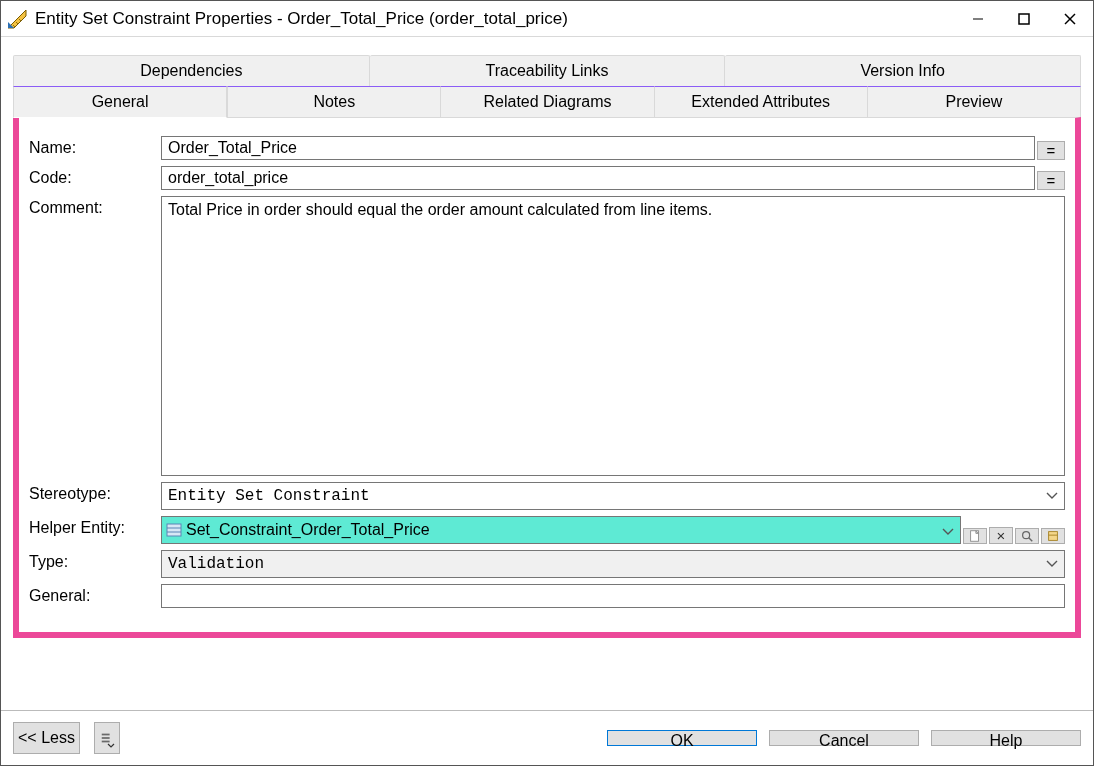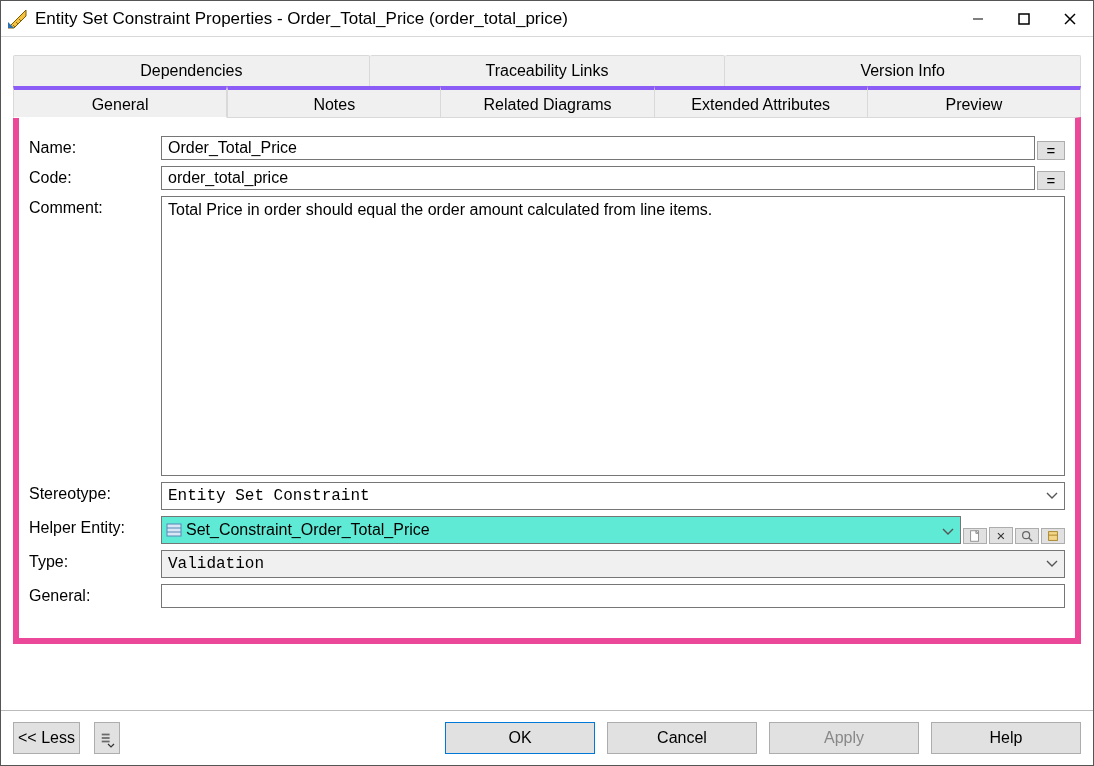--- a/index.html
+++ b/index.html
@@ -81,27 +81,27 @@
   .tabs-row.bottom .tab {
     background: #f0f0f0;
   }
   .tab.active {
     background: #fff;
     border-bottom: 1px solid #fff;
     z-index: 2;
     position: relative;
   }
   .tab + .tab { border-left: none; }
-  .tabs-row.bottom .tab { border-top: 4px solid #8b5cf6; }
+  .tabs-row.bottom .tab { border-top: 1px solid #8b5cf6; }
   .tab-body {
     border: 6px solid #ec4899;
     border-top: 1px solid #d9d9d9;
     margin-top: -1px;
     background: #fff;
-    padding: 18px 10px 30px 10px;
+    padding: 18px 10px 24px 10px;
     position: relative;
   }
   .tab.active + .tab { border-left: 1px solid #d9d9d9; }
 
   
   .form-row {
     display: flex; align-items: flex-start;
     margin-bottom: 6px;
   }
   .form-label {
@@ -170,21 +170,21 @@
   .bottombar {
     height: 54px;
     display: flex; align-items: center;
     padding: 0 12px;
     gap: 12px;
     background: #fff;
   }
   .bottombar .left { display: flex; align-items: flex-start; gap: 14px; }
   .bottombar .spacer { flex: 1; }
   .btn {
-    width: 150px; height: 32px;
+    width: 150px; height: 16px;
     border: 1px solid #adadad;
     background: #e1e1e1;
     font: inherit; font-size: 16px;
     cursor: default;
   }
   .btn.default { border: 1px solid #0078d7; }
   .btn.disabled { color: #888; }
   .less-btn {
     height: 32px; padding: 0 4px;
     border: 1px solid #adadad;
@@ -368,17 +368,16 @@
           <rect x="2" y="11" width="9" height="2" fill="#6a6a6a"></rect>
         </svg>
         <svg class="chev-small" width="8" height="6" style="position:absolute;right:2px;bottom:4px">
             <polyline points="1,1 4,4 7,1" fill="none" stroke="#333" stroke-width="1.2"></polyline>
           </svg>
       </div>
     </div>
     <div class="spacer"></div>
     <button class="btn default">OK</button>
     <button class="btn">Cancel</button>
-    <button class="btn disabled">Apply</button>
     <button class="btn">Help</button>
   </div>
 
 </div>
 
 </body></html>

